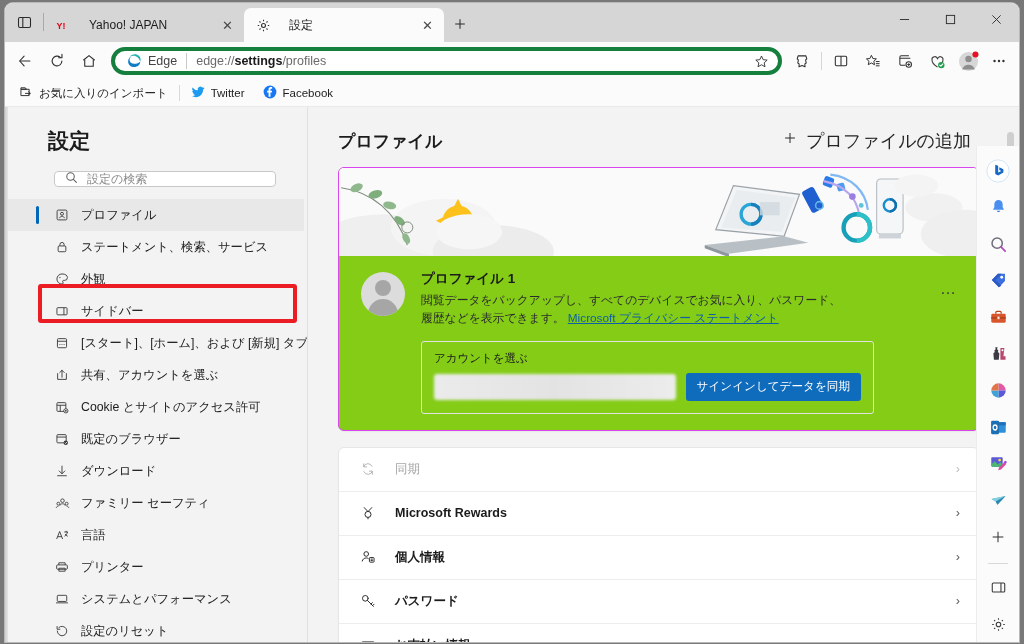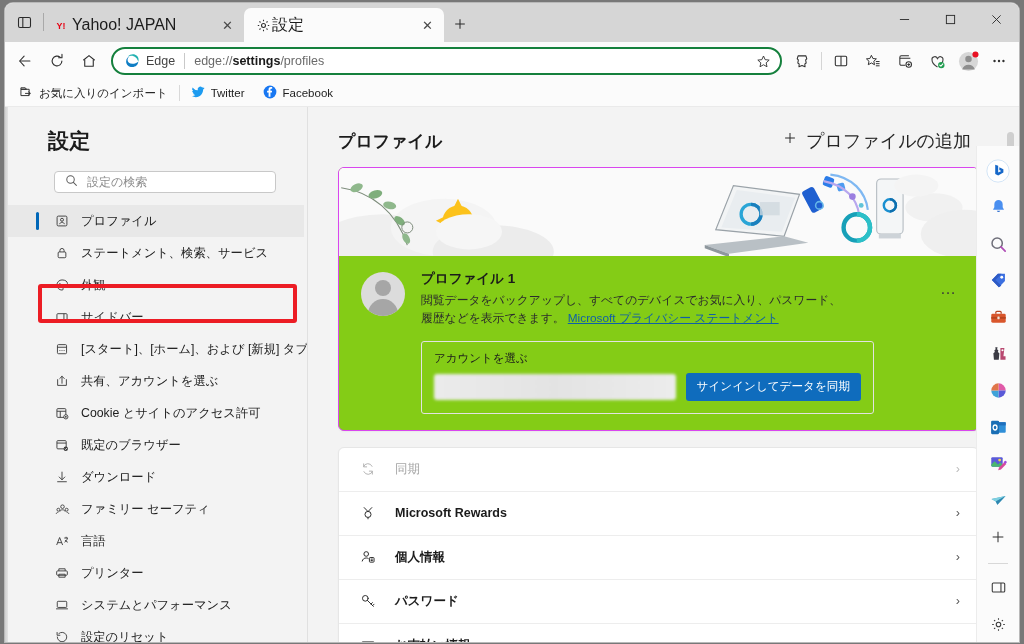--- a/index.html
+++ b/index.html
@@ -52,25 +52,25 @@
     font-size: 12px;
     color: #1c1c1c;
     max-width: 230px;
     min-width: 200px;
   }
   .tab.inactive { background: transparent; }
   .tab.active { background: #fbfbfb; }
   .tab-fav { width: 17px; height: 17px; display:flex; align-items:center; justify-content:center; flex: 0 0 17px; }
   .tab-title {
     flex: 1 1 auto;
-    margin-left: 0;
+    margin-left: 17px;
     white-space: nowrap;
     overflow: hidden;
     text-overflow: ellipsis;
-    font-size: 16px;
+    font-size: 12px;
   }
   .tab-close {
     width: 21px; height: 21px; border-radius: 4px;
     display: flex; align-items: center; justify-content: center;
     flex: 0 0 21px;
     color: #4a4a4a;
     font-size: 13px;
   }
   .newtab-btn {
     width: 32px; height: 30px;
@@ -102,21 +102,21 @@
     width: 32px; height: 30px;
     display: flex; align-items: center; justify-content: center;
     border-radius: 4px;
     color: #2f2f2f;
     flex: 0 0 auto;
   }
   .omnibox {
     flex: 1 1 auto;
     height: 28px;
     background: #ffffff;
-    border: 2px solid #15803d;
+    border: 4px solid #15803d;
     border-radius: 14px;
     display: flex;
     align-items: center;
     margin: 0 4px 0 6px;
     padding: 0 4px 0 10px;
     min-width: 0;
   }
   .omni-edge { width: 17px; height: 17px; flex: 0 0 17px; display:flex;align-items:center;justify-content:center;}
   .omni-brand { font-size: 12.5px; color: #444; margin-left: 6px; white-space: nowrap; }
   .omni-divider { width:1px; height:16px; background:#c9c9c9; margin: 0 9px; }
@@ -174,21 +174,21 @@
   .settings-title {
     font-size: 21px;
     font-weight: 600;
     color: #1b1b1b;
     padding-left: 40px;
     margin-bottom: 16px;
     letter-spacing: 0.3px;
   }
   .search-wrap { padding: 0 28px 0 46px; }
   .search-box {
-    height: 22px;
+    height: 16px;
     background: #fff;
     border: 1px solid #c8c8c8;
     border-radius: 4px;
     display: flex;
     align-items: center;
     padding: 0 10px;
     gap: 9px;
   }
   .search-ph { font-size: 12px; color: #8b8b8b; }
   .nav-list { margin-top: 12px; }

